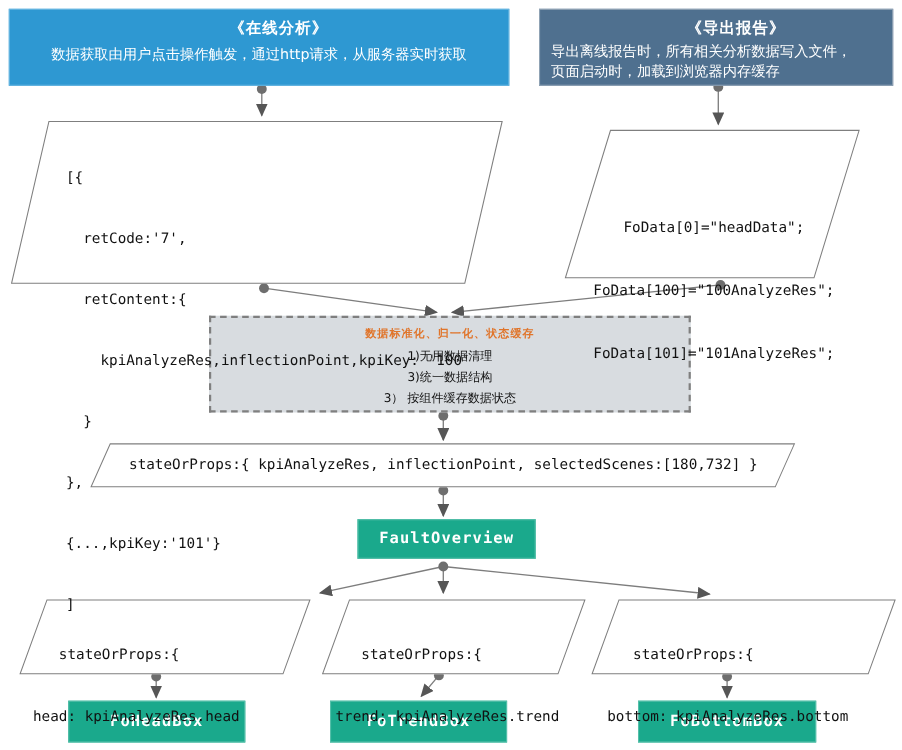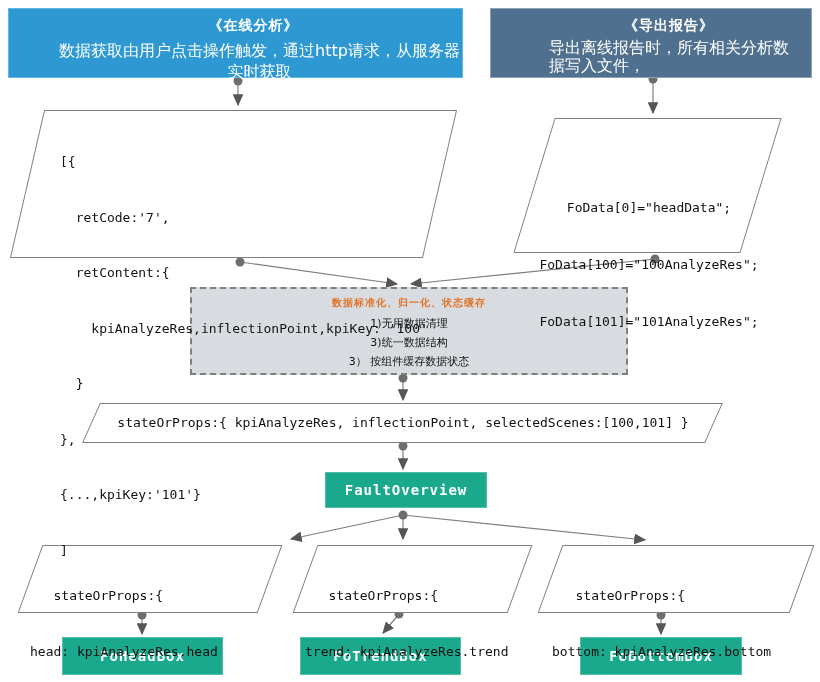--- a/index.html
+++ b/index.html
@@ -5,21 +5,21 @@
   html,body{margin:0;padding:0;background:#ffffff;}
   .canvas{
     position:relative;width:820px;height:682px;background:#ffffff;overflow:hidden;
     font-family:"DejaVu Sans",sans-serif;color:#1a1a1a;
   }
   .connectors{position:absolute;left:0;top:0;z-index:1;}
   .node{position:absolute;z-index:2;box-sizing:border-box;}
   
   .hdr{ text-align:center;color:#ffffff; }
   .hdr .t{ font-weight:bold;font-size:14px;padding-top:8px;letter-spacing:1px;padding-left:36px; }
-  .hdr .b{ font-size:16px;margin-top:6px;margin-left:48px; }
+  .hdr .b{ font-size:13px;margin-top:6px; }
   .blue{ background:#2e98d2;border:1px solid #64b5e0; }
   .slate{ background:#4f708f;border:1px solid #8fa2b4; }
   .slate .b{ text-align:left;padding:0 10px;margin-top:4px;line-height:18px; }
   
   .para{ background:#ffffff;border:1px solid #7f7f7f; }
   .ptxt{
     position:absolute;z-index:3;font-family:"DejaVu Sans Mono",monospace;
     font-size:13px;line-height:18.5px;white-space:pre;color:#111111;
   }
   .center{ text-align:center; }
@@ -78,20 +78,21 @@
 
   <div class="node hdr blue" style="left:8px;top:8px;width:455px;height:70px;">
     <div class="t">《在线分析》</div>
     <div class="b">数据获取由用户点击操作触发，通过http请求，从服务器实时获取</div>
   </div>
 
   <div class="node hdr slate" style="left:490px;top:8px;width:322px;height:70px;">
     <div class="t">《导出报告》</div>
     <div class="b">
       <div>导出离线报告时，所有相关分析数据写入文件，</div>
+      <div>页面启动时，加载到浏览器内存缓存</div>
     </div>
   </div>
 
   <div class="node para" style="left:27px;top:110px;width:413px;height:148px;transform:skewX(-13deg);"></div>
   <div class="ptxt" style="left:60px;top:116px;">
     <div>[{</div>
     <div>  retCode:'7',</div>
     <div>  retContent:{</div>
     <div>    kpiAnalyzeRes,inflectionPoint,kpiKey: '100'</div>
     <div>  }</div>
@@ -110,21 +111,21 @@
   <div class="node dashedbox" style="left:190px;top:287px;width:438px;height:88px;">
     <div class="dt">数据标准化、归一化、状态缓存</div>
     <div class="list">
       <div class="di">1)无用数据清理</div>
       <div class="di">3)统一数据结构</div>
       <div class="di">3） 按组件缓存数据状态</div>
     </div>
   </div>
 
   <div class="node para" style="left:91px;top:403px;width:623px;height:40px;transform:skewX(-24deg);"></div>
-  <div class="ptxt center" style="left:85px;top:414px;width:636px;">stateOrProps:{ kpiAnalyzeRes, inflectionPoint, selectedScenes:[100,101] }</div>
+  <div class="ptxt center" style="left:85px;top:414px;width:636px;">stateOrProps:{ kpiAnalyzeRes, inflectionPoint, selectedScenes:[180,732] }</div>
 
   <div class="node green" style="left:325px;top:472px;width:162px;height:36px;">FaultOverview</div>
 
   <div class="node para" style="left:30px;top:545px;width:240px;height:68px;transform:skewX(-20deg);"></div>
   <div class="ptxt" style="left:30px;top:550px;">
     <div>   stateOrProps:{</div>
     <div>head: kpiAnalyzeRes.head</div>
     
   </div>
 

